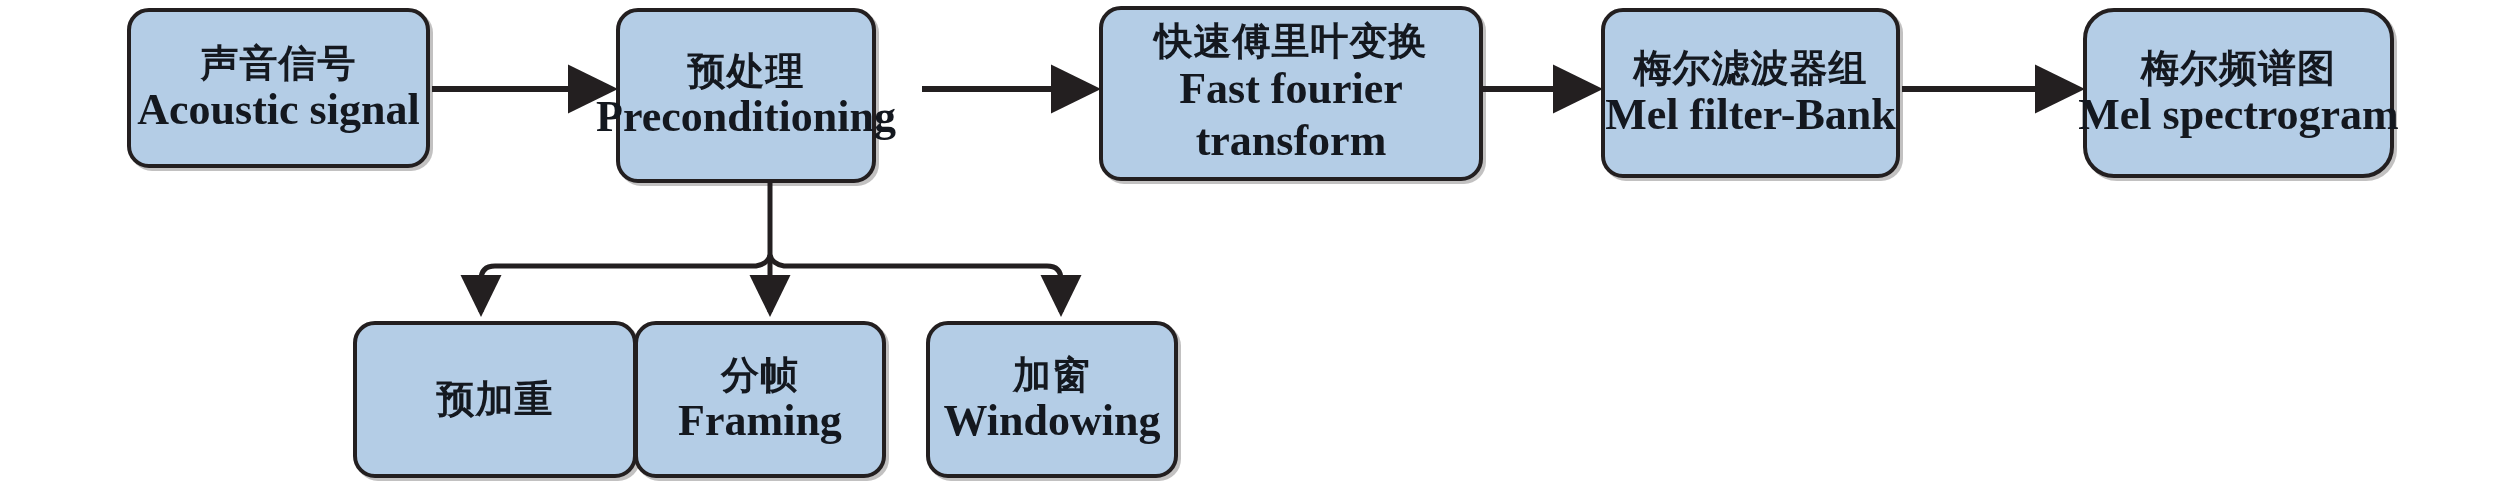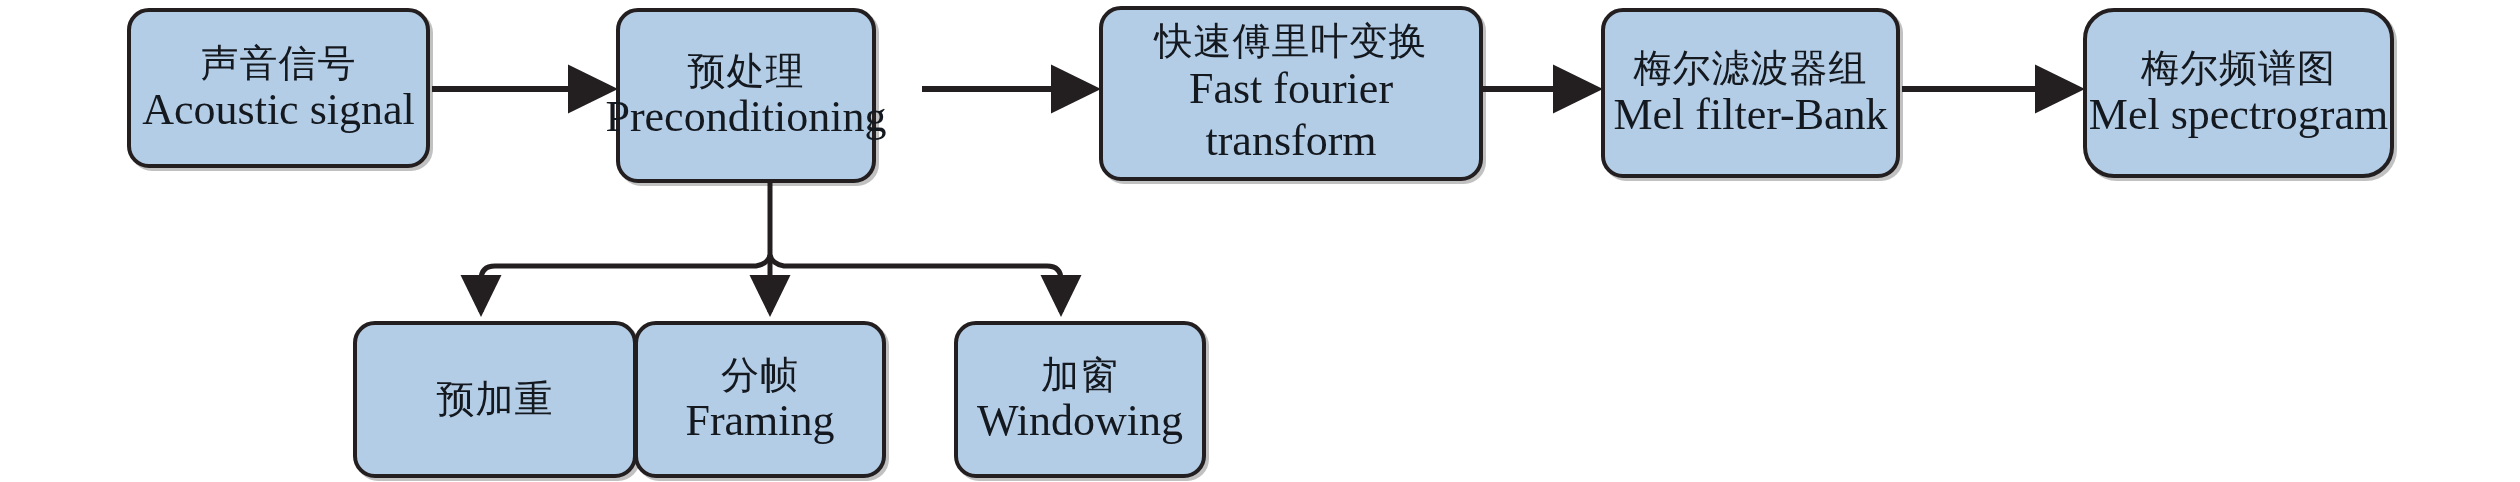--- a/index.html
+++ b/index.html
@@ -7,20 +7,21 @@
     padding: 0;
     background: #ffffff;
   }
   #canvas {
     position: relative;
     width: 2520px;
     height: 482px;
     background: #ffffff;
     overflow: hidden;
     font-family: "Liberation Serif", "DejaVu Serif", serif;
+    font-weight: bold;
   }
   .node {
     position: absolute;
     box-sizing: border-box;
     background: #b4cde6;
     border: 4px solid #231f20;
     border-radius: 22px;
     display: flex;
     flex-direction: column;
     align-items: center;
@@ -105,18 +106,18 @@
 
   <div class="node" style="left:353px; top:321px; width:284px; height:157px;">
     <div class="cn">预加重</div>
   </div>
 
   <div class="node" style="left:634px; top:321px; width:252px; height:157px;">
     <div class="cn">分帧</div>
     <div class="en">Framing</div>
   </div>
 
-  <div class="node" style="left:926px; top:321px; width:252px; height:157px;margin-left:28px;">
+  <div class="node" style="left:926px; top:321px; width:252px; height:157px;">
     <div class="cn">加窗</div>
     <div class="en">Windowing</div>
   </div>
 
 </div>
 
 </body></html>

